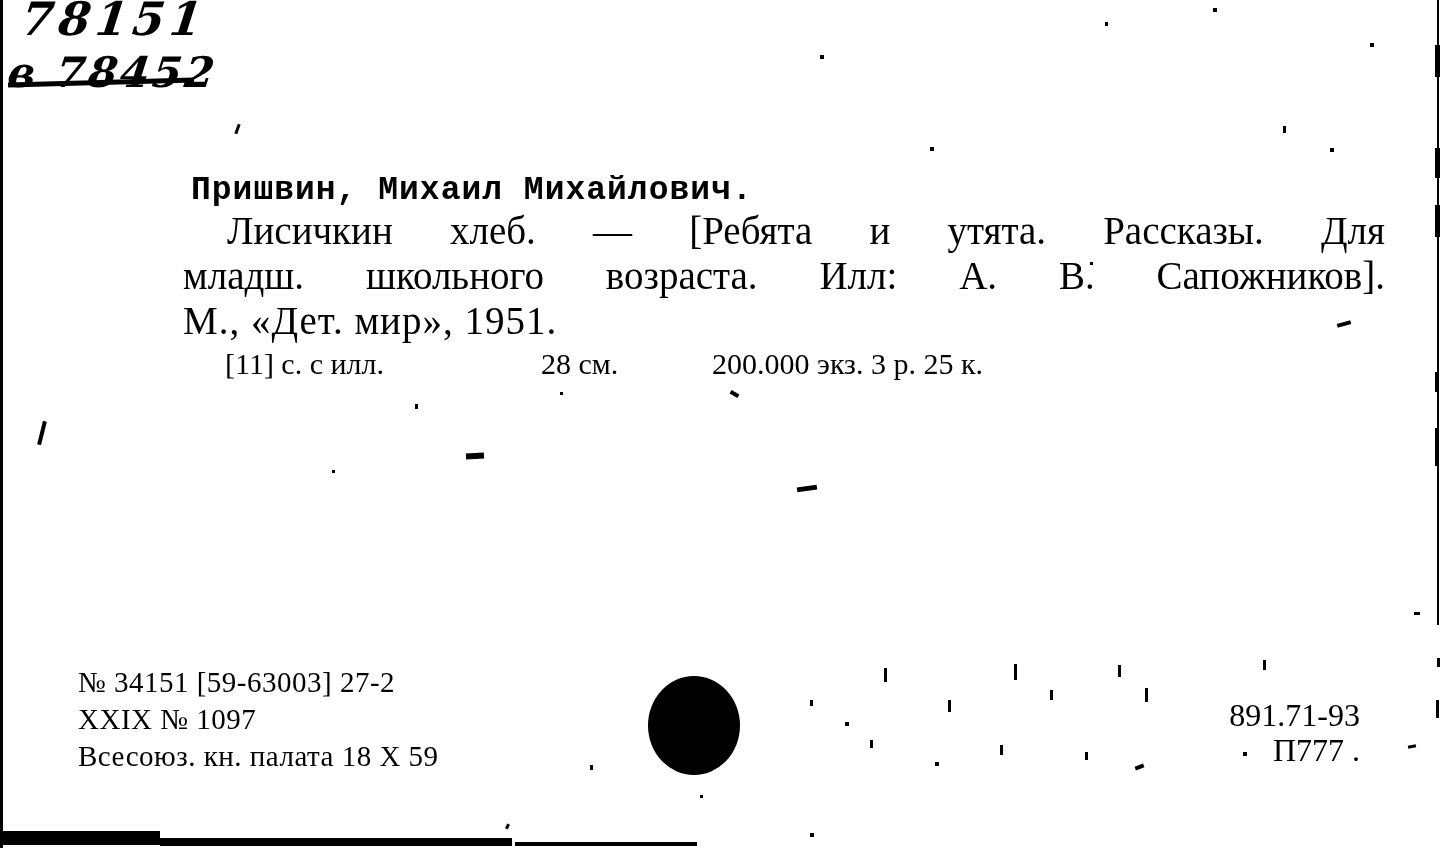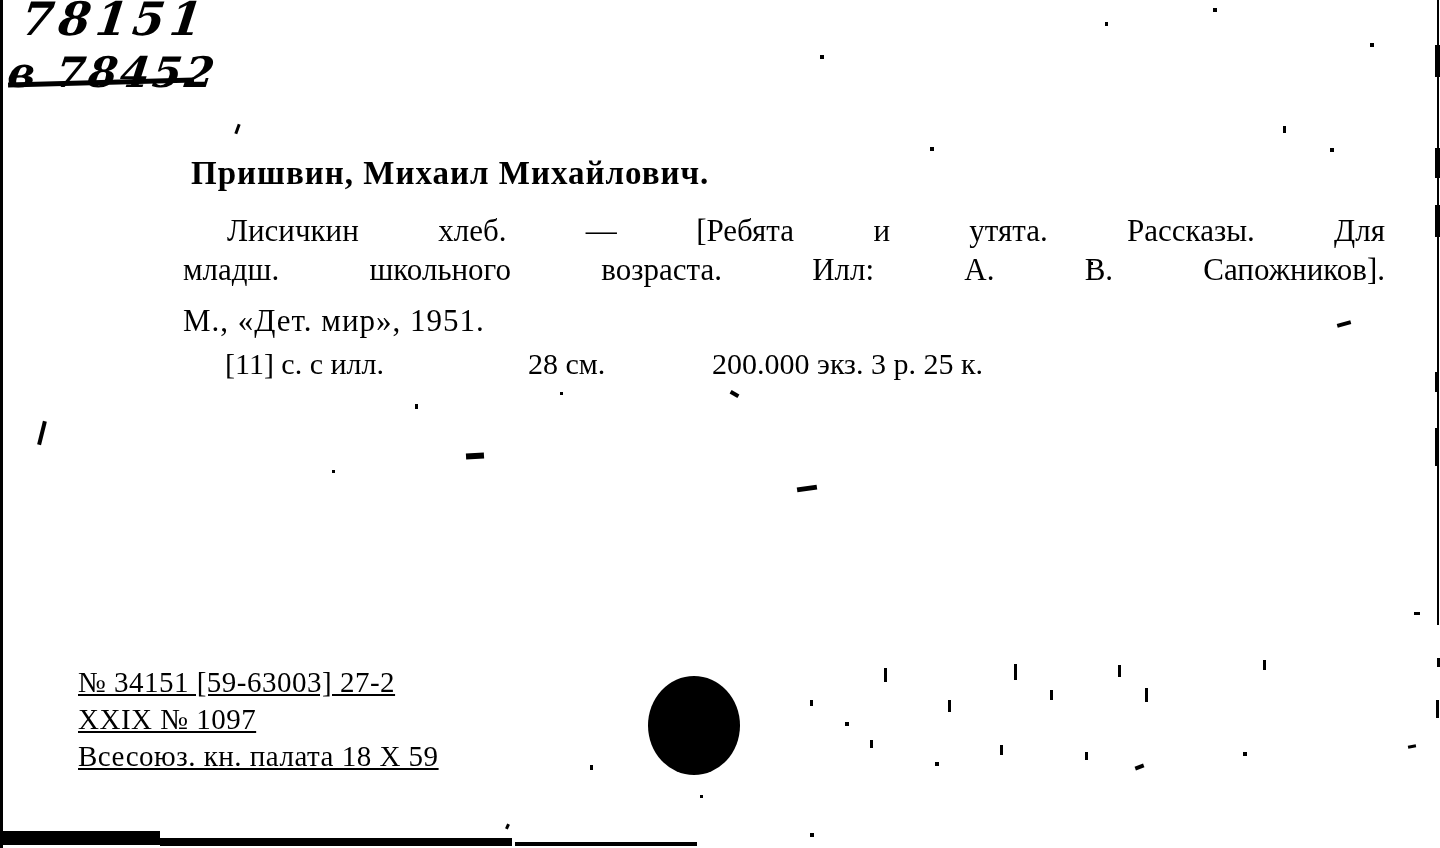--- a/index.html
+++ b/index.html
@@ -21,38 +21,38 @@
     white-space:nowrap;
   }
   .hw-top{left:22px;top:-8px;font-size:46px;letter-spacing:5px;}
   .hw-crossed{left:8px;top:48px;font-size:42px;letter-spacing:3px;}
   .hw-strike{
     position:absolute;left:8px;top:80px;width:186px;height:5px;
     background:#000;transform:rotate(-1.6deg);
   }
   
   .entry-heading{
-    position:absolute;left:191px;top:155px;
-    font-size:33px;font-weight:bold;letter-spacing:1px;white-space:nowrap;
+    position:absolute;left:191px;top:172px;
+    font-size:33px;font-weight:bold;letter-spacing:1px;white-space:nowrap;font-family:Liberation Mono, monospace;
   }
   .entry-line{
     position:absolute;left:183px;width:1202px;
-    font-size:31px;line-height:38px;
+    font-size:39px;line-height:38px;
     text-align:justify;text-align-last:justify;
     white-space:nowrap;
   }
   .entry-line.l1{top:212px;text-indent:44px;}
-  .entry-line.l2{top:251px;}
+  .entry-line.l2{top:257px;}
   .entry-line.l3{top:302px;text-align-last:left;letter-spacing:1px;width:auto;}
   .collation span{position:absolute;top:347px;font-size:30px;white-space:nowrap;}
   .col-pages{left:225px;}
-  .col-size{left:528px;}
+  .col-size{left:541px;}
   .col-run{left:712px;}
   
-  .footer-left{position:absolute;left:78px;top:664px;font-size:29px;line-height:37px;text-decoration:underline;}
+  .footer-left{position:absolute;left:78px;top:664px;font-size:29px;line-height:37px;}
   .footer-left div{white-space:nowrap;letter-spacing:0.5px;}
   .footer-right{
     position:absolute;right:80px;top:698px;
     font-size:32px;line-height:35px;text-align:right;
   }
   .footer-right div{white-space:nowrap;}
   
   .hole-punch{
     position:absolute;left:648px;top:676px;width:92px;height:99px;
     background:#000;border-radius:50%;
@@ -93,20 +93,24 @@
     <span class="col-size">28 см.</span>
     <span class="col-run">200.000 экз. 3 р. 25 к.</span>
   </div>
 
   <div class="footer-left">
     <div>№ 34151  [59-63003]  27-2</div>
     <div>XXIX № 1097</div>
     <div>Всесоюз. кн. палата 18 X 59</div>
   </div>
 
+  <div class="footer-right">
+    <div>891.71-93</div>
+    <div>П777 .</div>
+  </div>
 
   <div class="hole-punch"></div>
 
   <div class="edge edge-left"></div>
   <div class="edge edge-right-main"></div>
   <div class="edge edge-right-b1"></div>
   <div class="edge edge-right-b2"></div>
   <div class="edge edge-right-b3"></div>
   <div class="edge edge-right-b4"></div>
   <div class="edge edge-right-b5"></div>

